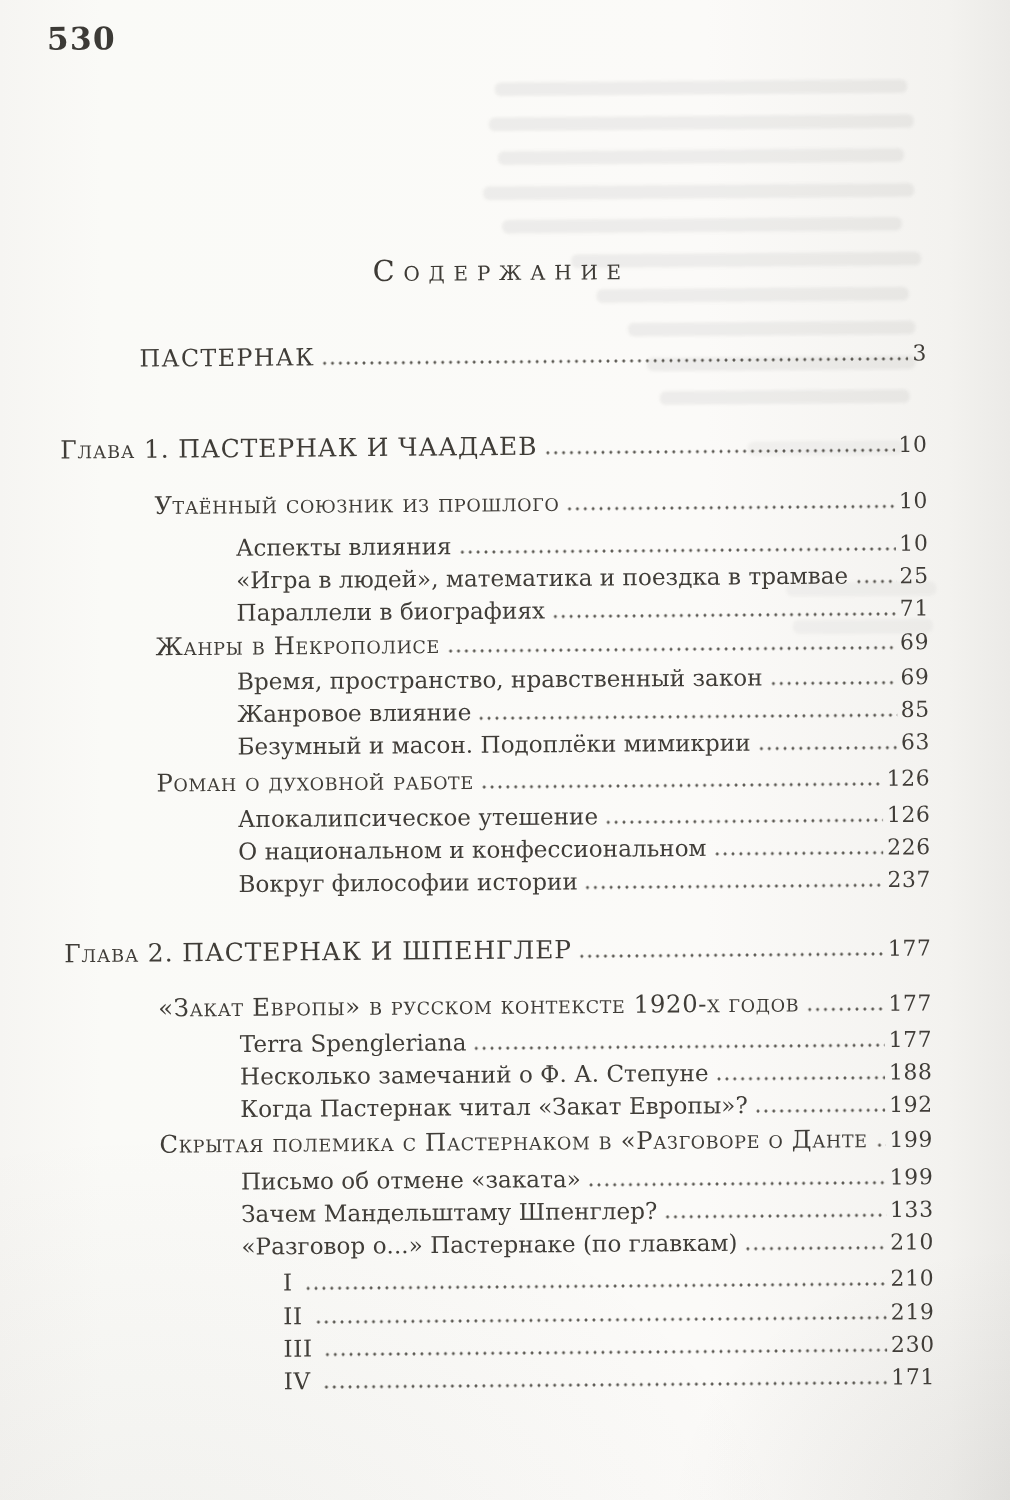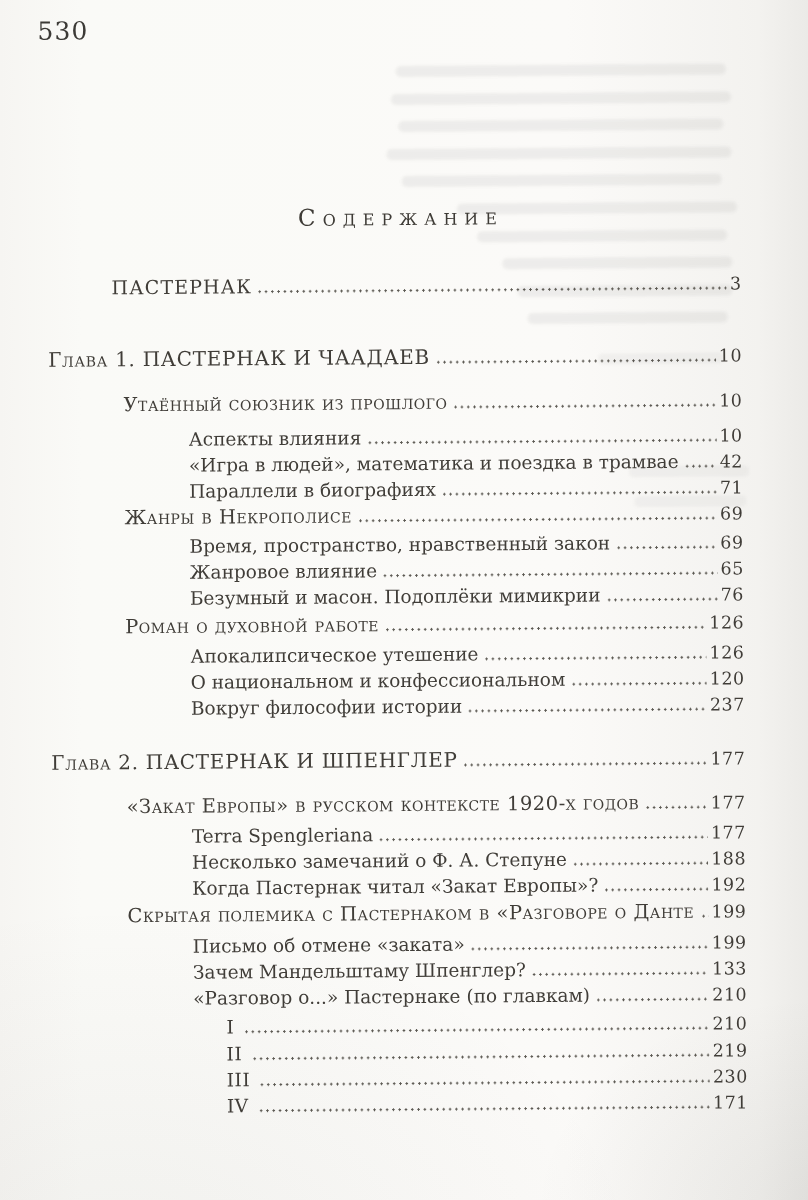--- a/index.html
+++ b/index.html
@@ -20,21 +20,21 @@
       #faf9f7;
   }
   #scan-tilt {
     position: absolute; inset: 0;
     transform: rotate(-0.45deg);
     transform-origin: 50% 50%;
   }
   
   .book-pageno {
     position: absolute; left: 42px; top: 14px;
-    font-size: 25px; letter-spacing: 1px; color: #3c3a36;
+    font-size: 25px; letter-spacing: 1px; color: #3c3a36; font-weight: bold;
   }
   
   .bleed { position: absolute; border-radius: 5px; filter: blur(1.4px);
            background: rgba(95,93,88,0.085); height: 11px; }
   .bleed.faint { background: rgba(95,93,88,0.055); }
   
   .toc-title {
     position: absolute; top: 204px; left: 0; width: 100%;
     text-align: center;
     font-size: 23px;
@@ -114,61 +114,61 @@
         <span class="pg">10</span>
       </div>
         <div class="toc-row lvl-sub" style="margin-top: 9px;">
         <span class="lbl">Аспекты влияния</span>
         <span class="leader"></span>
         <span class="pg">10</span>
       </div>
         <div class="toc-row lvl-sub">
         <span class="lbl">«Игра в людей», математика и поездка в трамвае</span>
         <span class="leader"></span>
-        <span class="pg">42</span>
+        <span class="pg">25</span>
       </div>
         <div class="toc-row lvl-sub">
         <span class="lbl">Параллели в биографиях</span>
         <span class="leader"></span>
         <span class="pg">71</span>
       </div>
         <div class="toc-row lvl-section">
         <span class="lbl">Жанры в Некрополисе</span>
         <span class="leader"></span>
         <span class="pg">69</span>
       </div>
         <div class="toc-row lvl-sub" style="margin-top: 3px;">
         <span class="lbl">Время, пространство, нравственный закон</span>
         <span class="leader"></span>
         <span class="pg">69</span>
       </div>
         <div class="toc-row lvl-sub">
         <span class="lbl">Жанровое влияние</span>
         <span class="leader"></span>
-        <span class="pg">65</span>
+        <span class="pg">85</span>
       </div>
         <div class="toc-row lvl-sub">
         <span class="lbl">Безумный и масон. Подоплёки мимикрии</span>
         <span class="leader"></span>
-        <span class="pg">76</span>
+        <span class="pg">63</span>
       </div>
         <div class="toc-row lvl-section" style="margin-top: 2px;">
         <span class="lbl">Роман о духовной работе</span>
         <span class="leader"></span>
         <span class="pg">126</span>
       </div>
         <div class="toc-row lvl-sub" style="margin-top: 4px;">
         <span class="lbl">Апокалипсическое утешение</span>
         <span class="leader"></span>
         <span class="pg">126</span>
       </div>
         <div class="toc-row lvl-sub">
         <span class="lbl">О национальном и конфессиональном</span>
         <span class="leader"></span>
-        <span class="pg">120</span>
+        <span class="pg">226</span>
       </div>
         <div class="toc-row lvl-sub">
         <span class="lbl">Вокруг философии истории</span>
         <span class="leader"></span>
         <span class="pg">237</span>
       </div>
         <div class="toc-row lvl-chapter" style="margin-top: 27px;">
         <span class="lbl">Глава 2. ПАСТЕРНАК И ШПЕНГЛЕР</span>
         <span class="leader"></span>
         <span class="pg">177</span>

